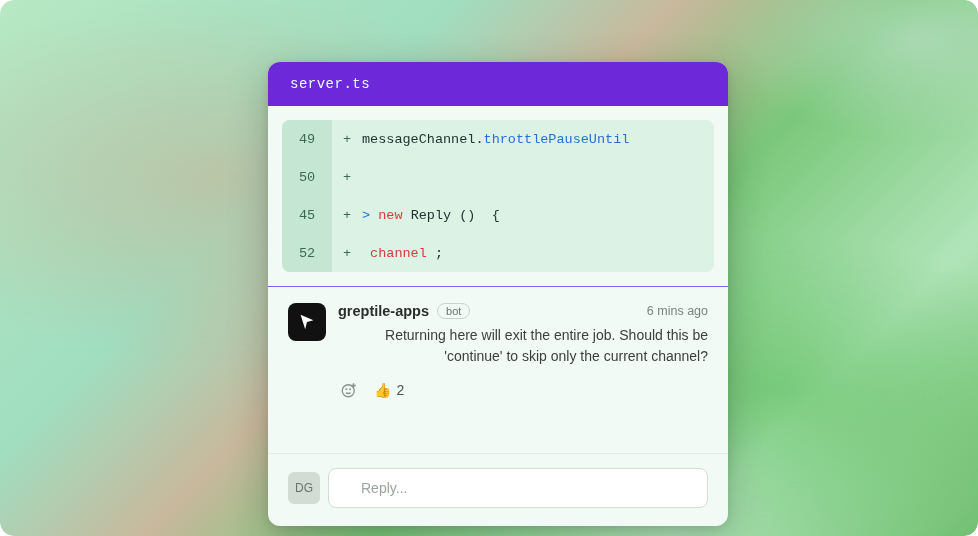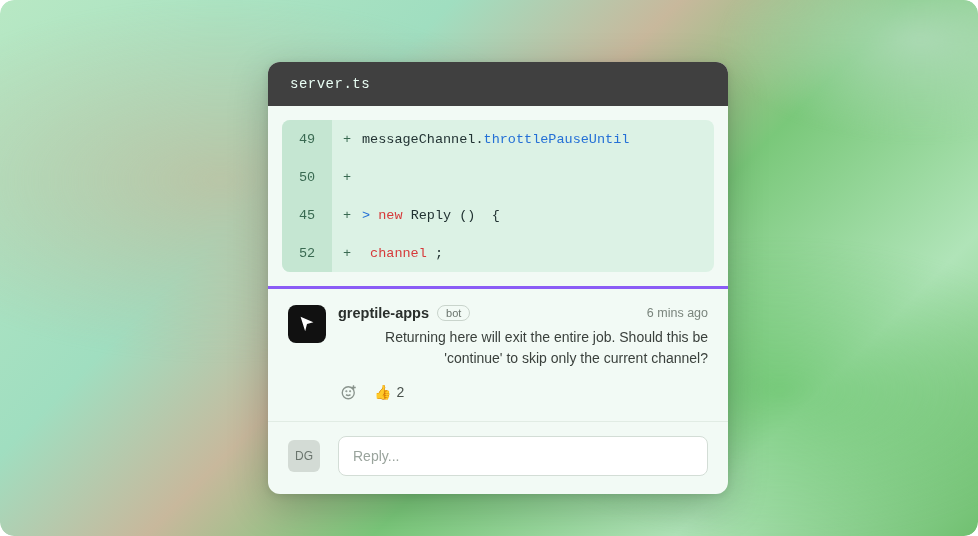--- a/index.html
+++ b/index.html
@@ -39,21 +39,21 @@
       position: absolute;
       top: 62px;
       left: 268px;
       width: 460px;
       background: #f2faf5;
       border-radius: 12px;
       box-shadow: 0 12px 40px rgba(0,0,0,0.22), 0 2px 8px rgba(0,0,0,0.1);
       overflow: hidden;
     }
     .card-header {
-      background: #404040;
+      background: #6d28d9;
       padding: 14px 22px;
       color: #e9fef4;
       font-family: "SFMono-Regular", Consolas, "Liberation Mono", Menlo, monospace;
       font-size: 14px;
       letter-spacing: 0.5px;
     }
     .code-block {
       margin: 14px;
       background: #dcf2e5;
       border-radius: 8px;
@@ -92,21 +92,21 @@
     .tok-prop { color: #2470d6; }
     .tok-op { color: #2470d6; }
     .tok-kw-new { color: #d63a3a; }
     .tok-type { color: #233; }
     .tok-punc { color: #233; }
     .tok-return { color: #d63a3a; }
     .tok-gt { color: #2470d6; }
 
     .comment-section {
       padding: 16px 20px 18px 20px;
-      border-top: 3px solid #8b5cf6;
+      border-top: 1px solid #8b5cf6;
       display: flex;
       gap: 12px;
     }
     .avatar {
       width: 38px;
       height: 38px;
       border-radius: 8px;
       background: #111;
       display: flex;
       align-items: center;
@@ -150,44 +150,45 @@
       display: flex;
       align-items: center;
       gap: 5px;
       font-size: 14px;
       color: #4a524d;
       cursor: pointer;
     }
     .reply-section {
       display: flex;
       align-items: center;
-      gap: 18px;
+      gap: 8px;
       padding: 14px 20px 18px 20px;
       border-top: 1px solid #e1ece4;
+      margin-top: 34px;
     }
     .reply-avatar {
       width: 32px;
       height: 32px;
       border-radius: 6px;
       background: #d3dbd5;
       color: #6a746d;
       font-size: 12px;
       font-weight: 500;
       display: flex;
       align-items: center;
       justify-content: center;
       flex-shrink: 0;
     }
     .reply-input {
       flex: 1;
       height: 40px;
       border: 1px solid #d3ddd6;
       border-radius: 8px;
       background: #fff;
-      padding: 0 14px;
+      padding: 0 32px;
       font-size: 14px;
       color: #333;
       outline: none;
       font-family: inherit;
     }
     .reply-input::placeholder { color: #9aa49d; }
   </style>
 </head>
 <body>
 

